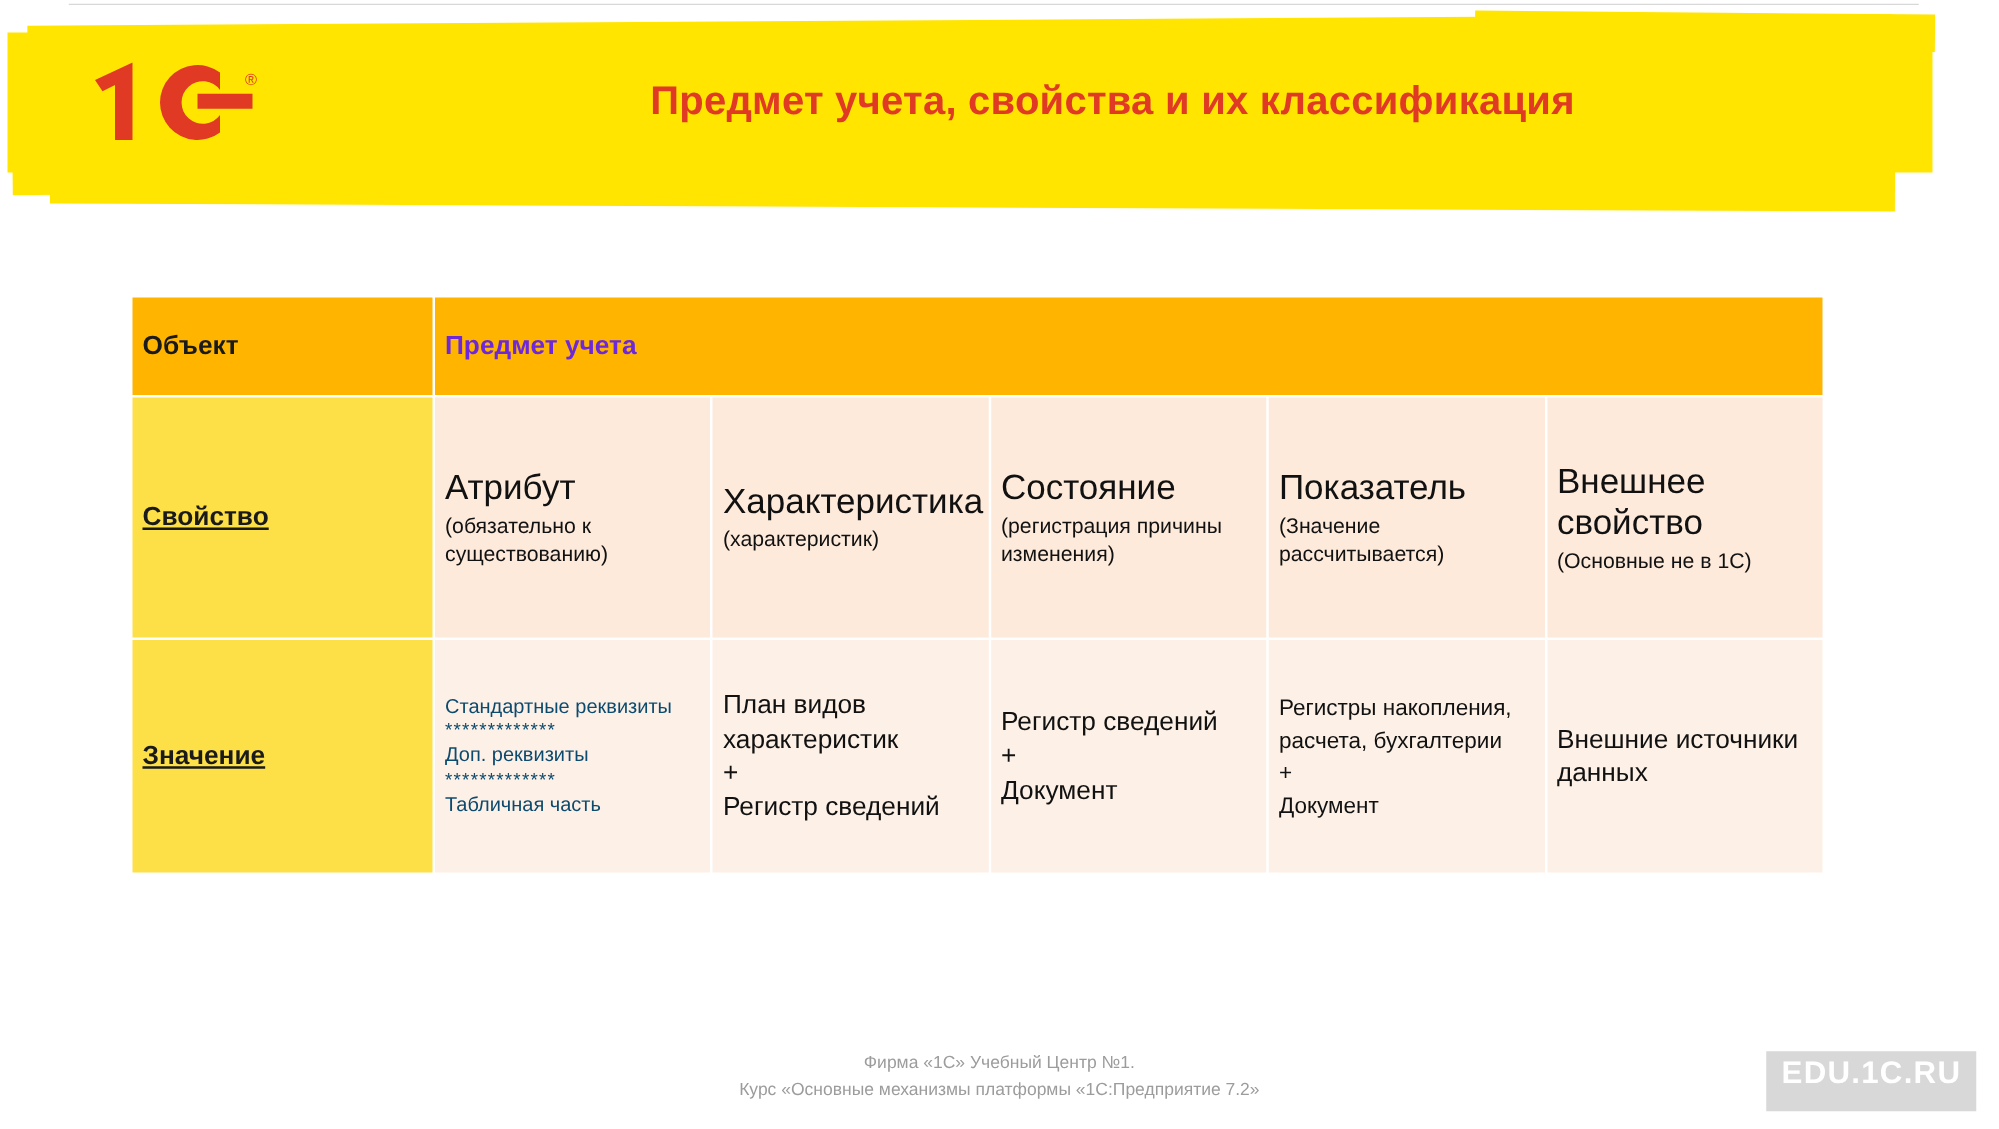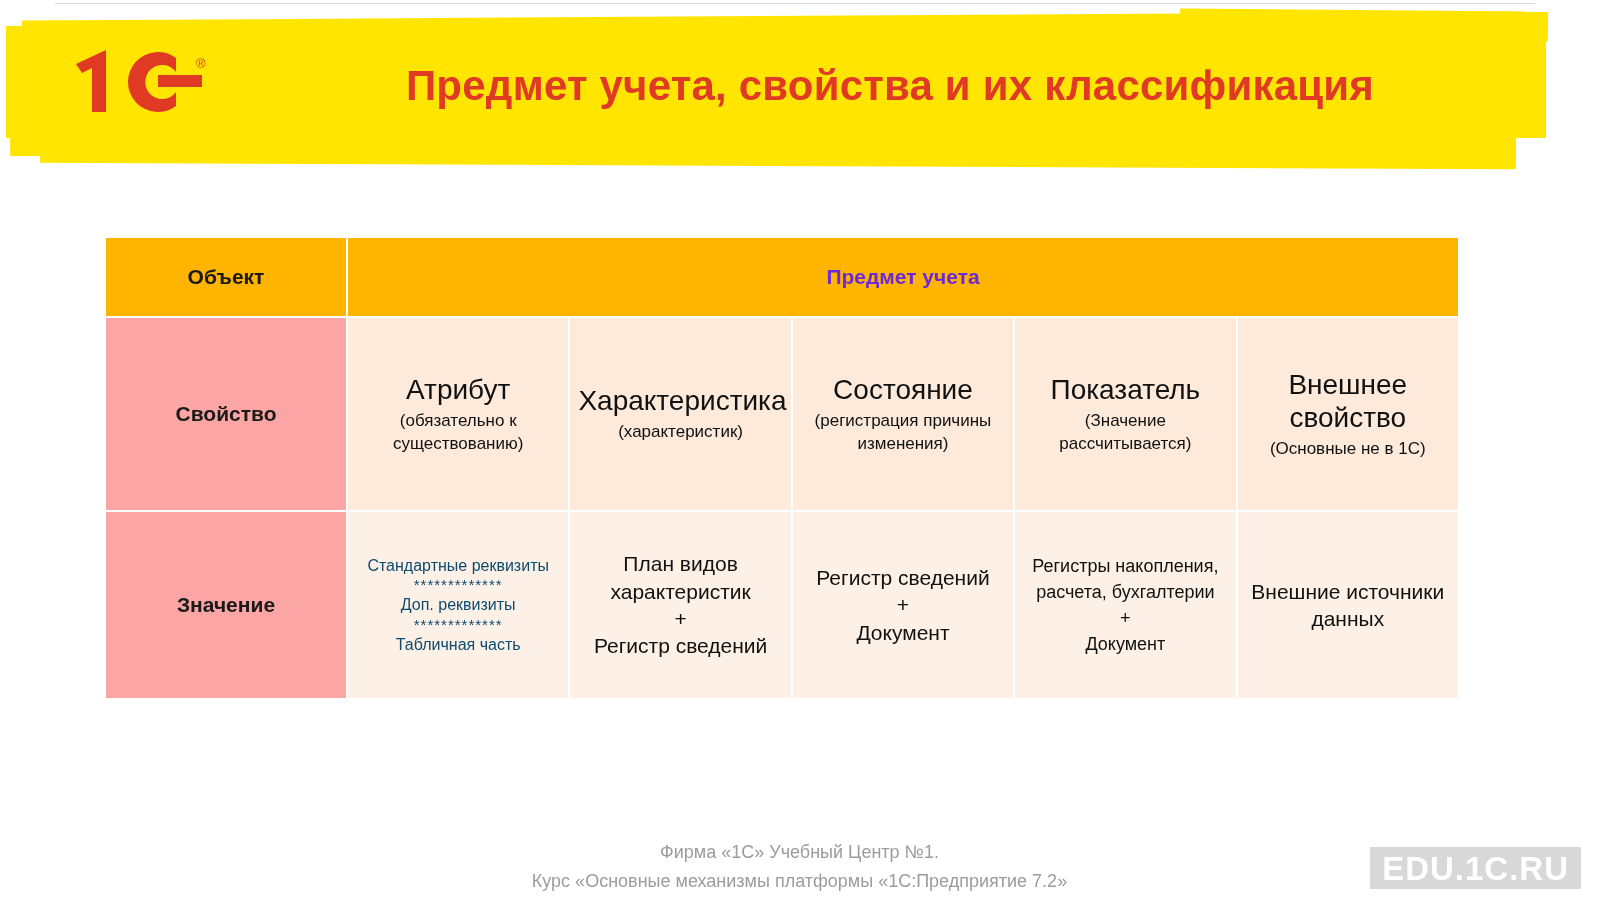--- a/index.html
+++ b/index.html
@@ -55,21 +55,21 @@
     font-size: 13px;
     color: #e03a24;
   }
 
   .slide-title {
     position: absolute;
     left: 300px;
     top: 62px;
     width: 1180px;
     text-align: center;
-    font-size: 42px;
+    font-size: 32px;
     font-weight: 600;
     color: #e03a24;
     letter-spacing: 0.2px;
   }
 
   
   .top-line {
     position: absolute;
     left: 55px;
     top: 3px;
@@ -86,45 +86,46 @@
     width: 1356px;
   }
   table.matrix {
     border-collapse: separate;
     border-spacing: 2px;
     width: 1356px;
     table-layout: fixed;
   }
   table.matrix td {
     vertical-align: middle;
-    text-align: center;
+    text-align: left;
     padding: 10px 8px;
   }
 
   .hdr-obj {
     background: #ffb400;
     font-weight: 700;
     font-size: 21px;
     color: #1a1a1a;
     width: 224px;
     height: 58px;
   }
   .hdr-subj {
     background: #ffb400;
     font-weight: 700;
     font-size: 21px;
     color: #6d28d9;
     height: 58px;
   }
   .row-label {
-    background: #fca5a5;
+    background: #fde047;
     font-weight: 700;
     font-size: 21px;
     color: #1a1a1a;
     width: 224px;
+    text-decoration: underline;
   }
   .cell-prop {
     background: #fdeadb;
     height: 172px;
   }
   .cell-val {
     background: #fdf0e6;
     height: 166px;
   }
 
@@ -165,33 +166,33 @@
   .footer {
     position: absolute;
     left: 0;
     top: 838px;
     width: 1599px;
     text-align: center;
     color: #9c9c9c;
     font-size: 15px;
     line-height: 1.6;
   }
-  .footer div { font-size: 18px; }
+  .footer div { font-size: 14px; }
 
   .watermark {
     position: absolute;
     right: 18px;
     bottom: 14px;
     background: #d8d8d8;
     color: #ffffff;
     font-family: "Liberation Sans", sans-serif;
     font-weight: 700;
-    font-size: 33px;
+    font-size: 25px;
     letter-spacing: 1px;
-    padding: 3px 12px 1px 12px;
+    padding: 3px 12px 16px 12px;
   }
 </style>
 </head>
 <body>
 
 <div class="slide">
 
   <div class="top-line"></div>
 
   <div class="banner">

